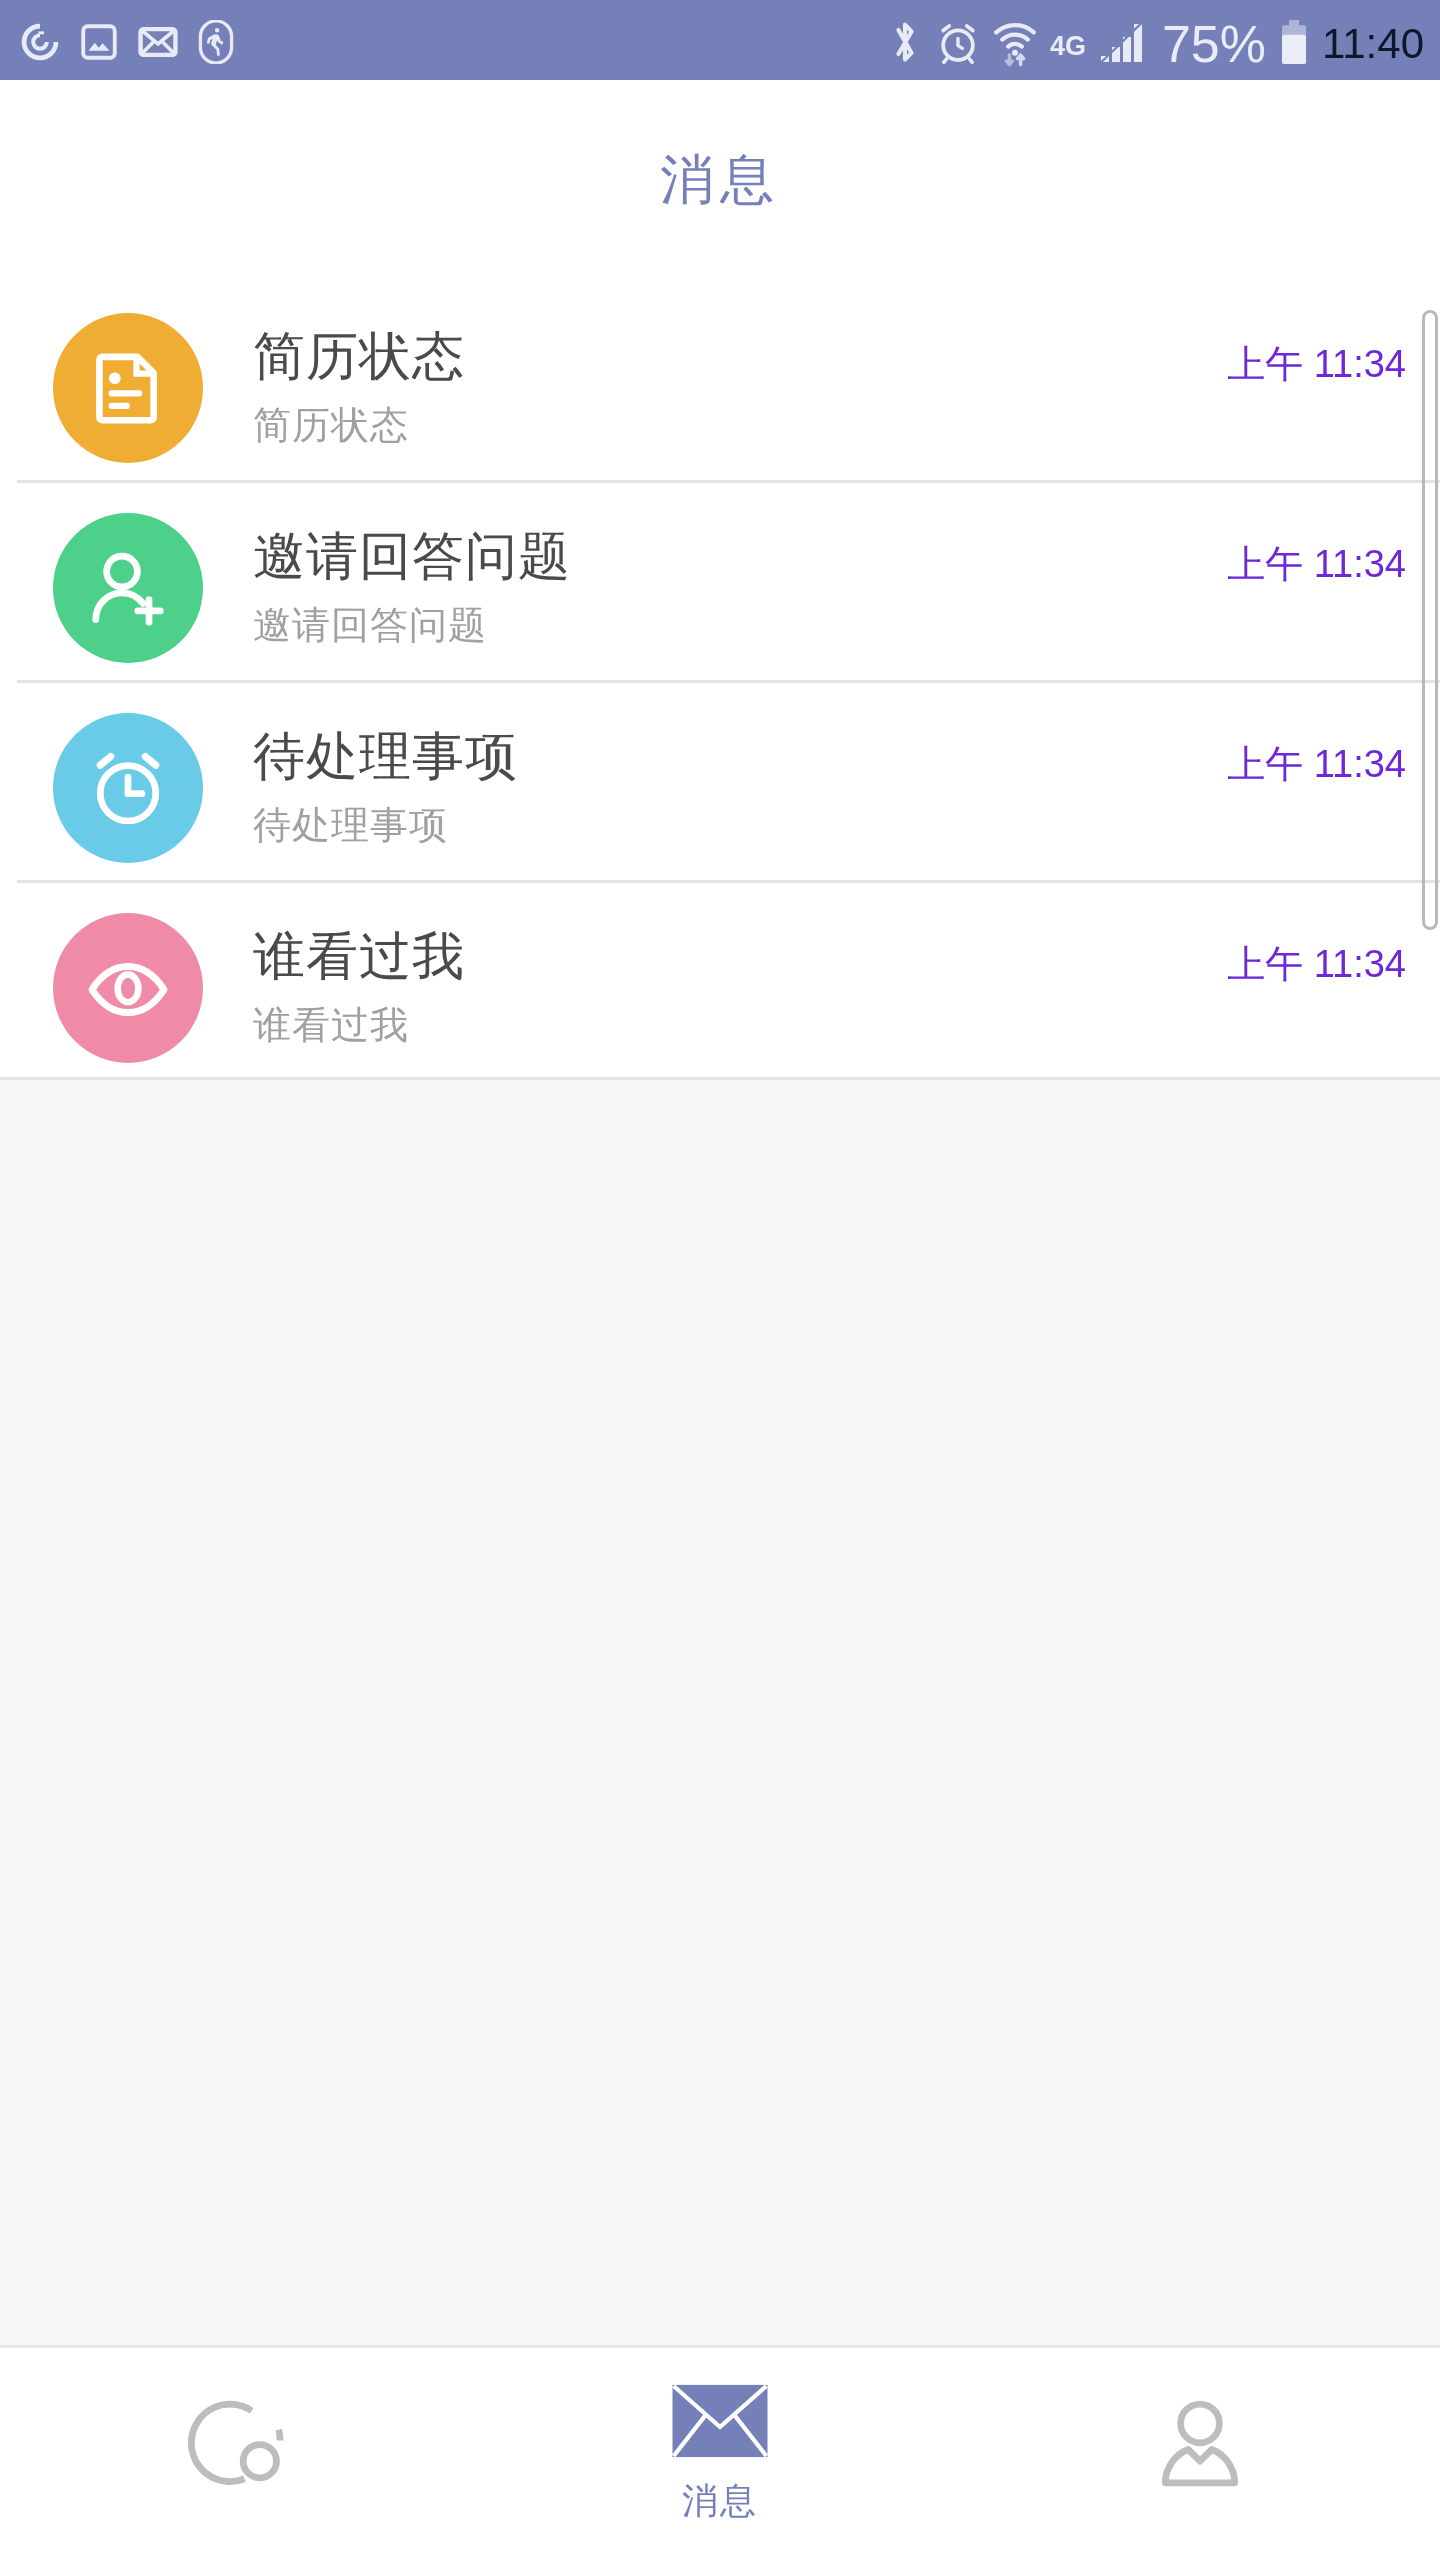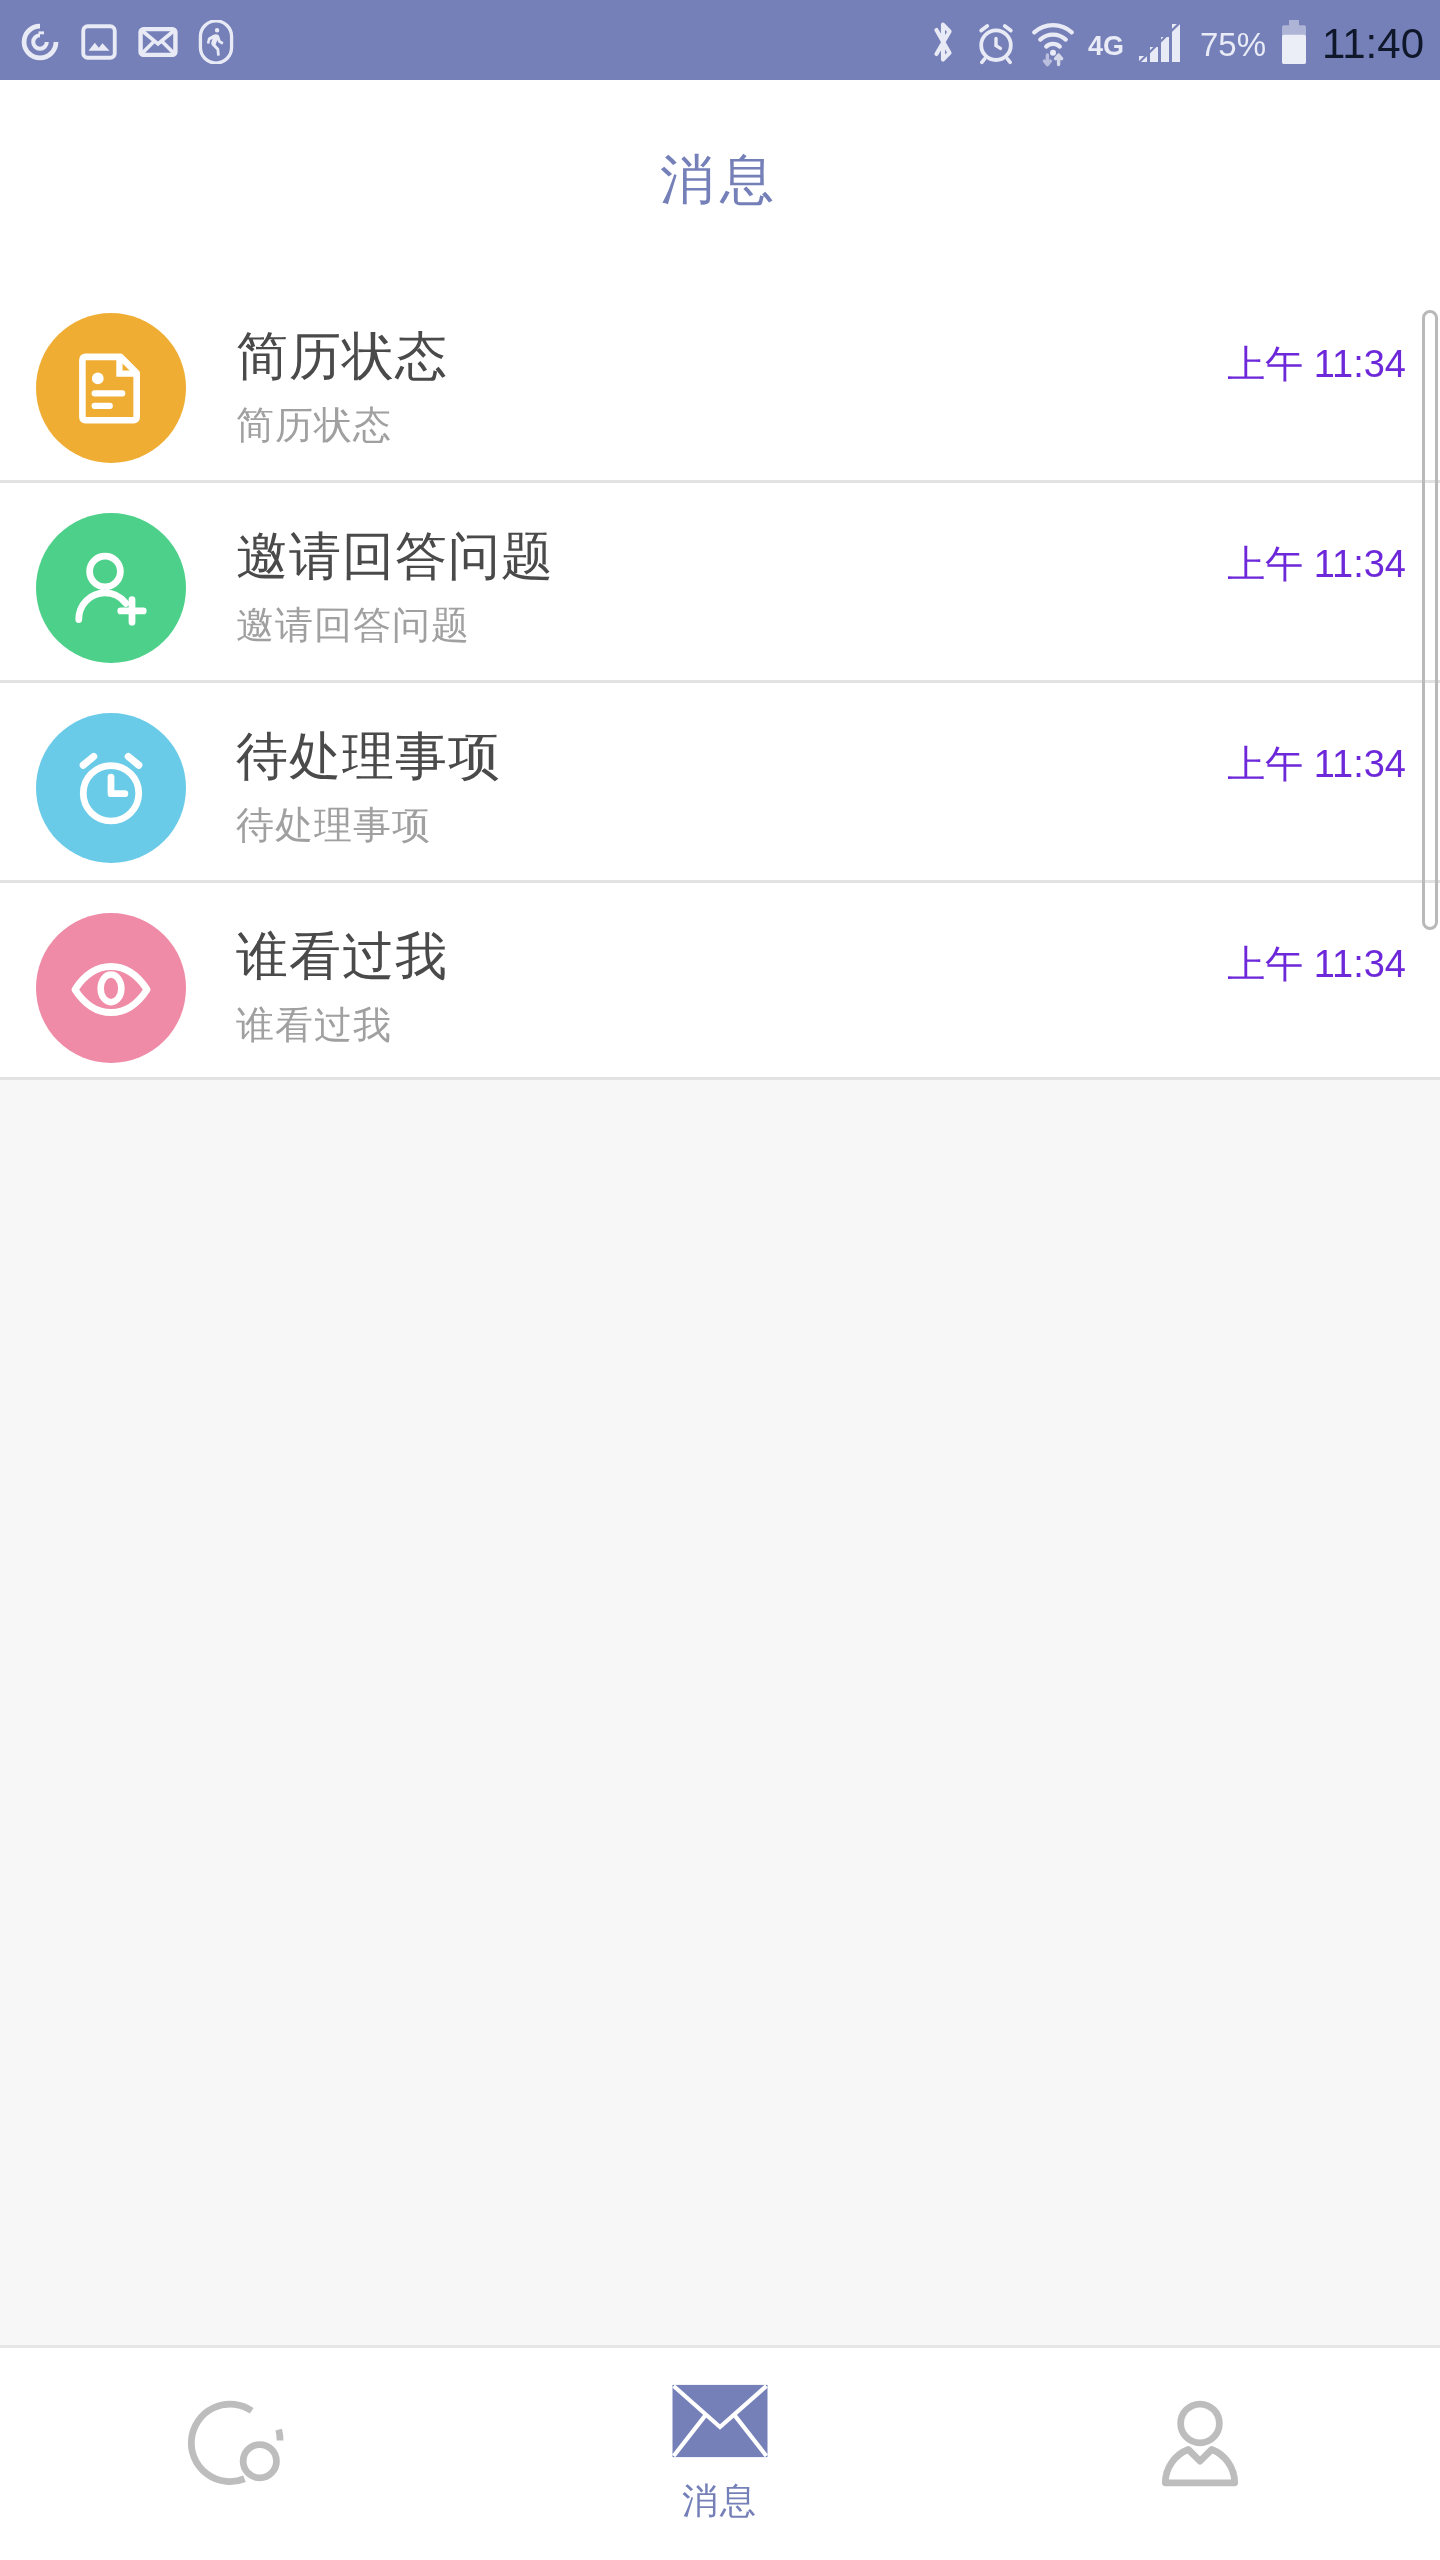--- a/index.html
+++ b/index.html
@@ -14,21 +14,21 @@
   
   .status-bar{
     height:80px; background:#7680b8; flex:0 0 80px;
     display:flex; align-items:center; justify-content:space-between;
     padding:8px 16px 0 18px; color:#e8eaf5;
   }
   .sb-left{ display:flex; align-items:center; gap:16px; }
   .sb-right{ display:flex; align-items:center; gap:13px; }
   .sb-ico{ display:block; }
   .sb-text{
-    font-size:33px; font-weight:400; letter-spacing:0px;
+    font-size:52px; font-weight:400; letter-spacing:0px;
     color:#e9ebf6; line-height:1;
   }
   .sb-4g{ font-size:27px; font-weight:700; color:#e9ebf6; align-self:flex-start; margin-top:14px; }
   .sb-clock{ font-size:42px; color:#0f172a; letter-spacing:0px; }
 
   
   .title-bar{
     flex:0 0 200px; background:#ffffff;
     display:flex; align-items:center; justify-content:center;
     position:relative;
@@ -48,21 +48,21 @@
     display:flex; align-items:center; padding:0 34px; gap:26px;
   }
   .search-placeholder{
     font-size:44px; color:#9b9b9b; letter-spacing:2px;
   }
 
   
   .list{ background:#ffffff; flex:0 0 auto; position:relative; }
   .row{
     height:200px; display:flex; align-items:center;
-    padding:15px 34px 0 36px; position:relative; background:#fff;
+    padding:15px 34px 0 36px; position:relative; background:#fff;margin-left:17px;
   }
   .row + .row::before{
     content:""; position:absolute; left:0; right:0; top:0;
     height:3px; background:#e2e2e2;
   }
   .list::after{
     content:""; position:absolute; left:0; right:0; bottom:0;
     height:3px; background:#e2e2e2;
   }
   .avatar{

